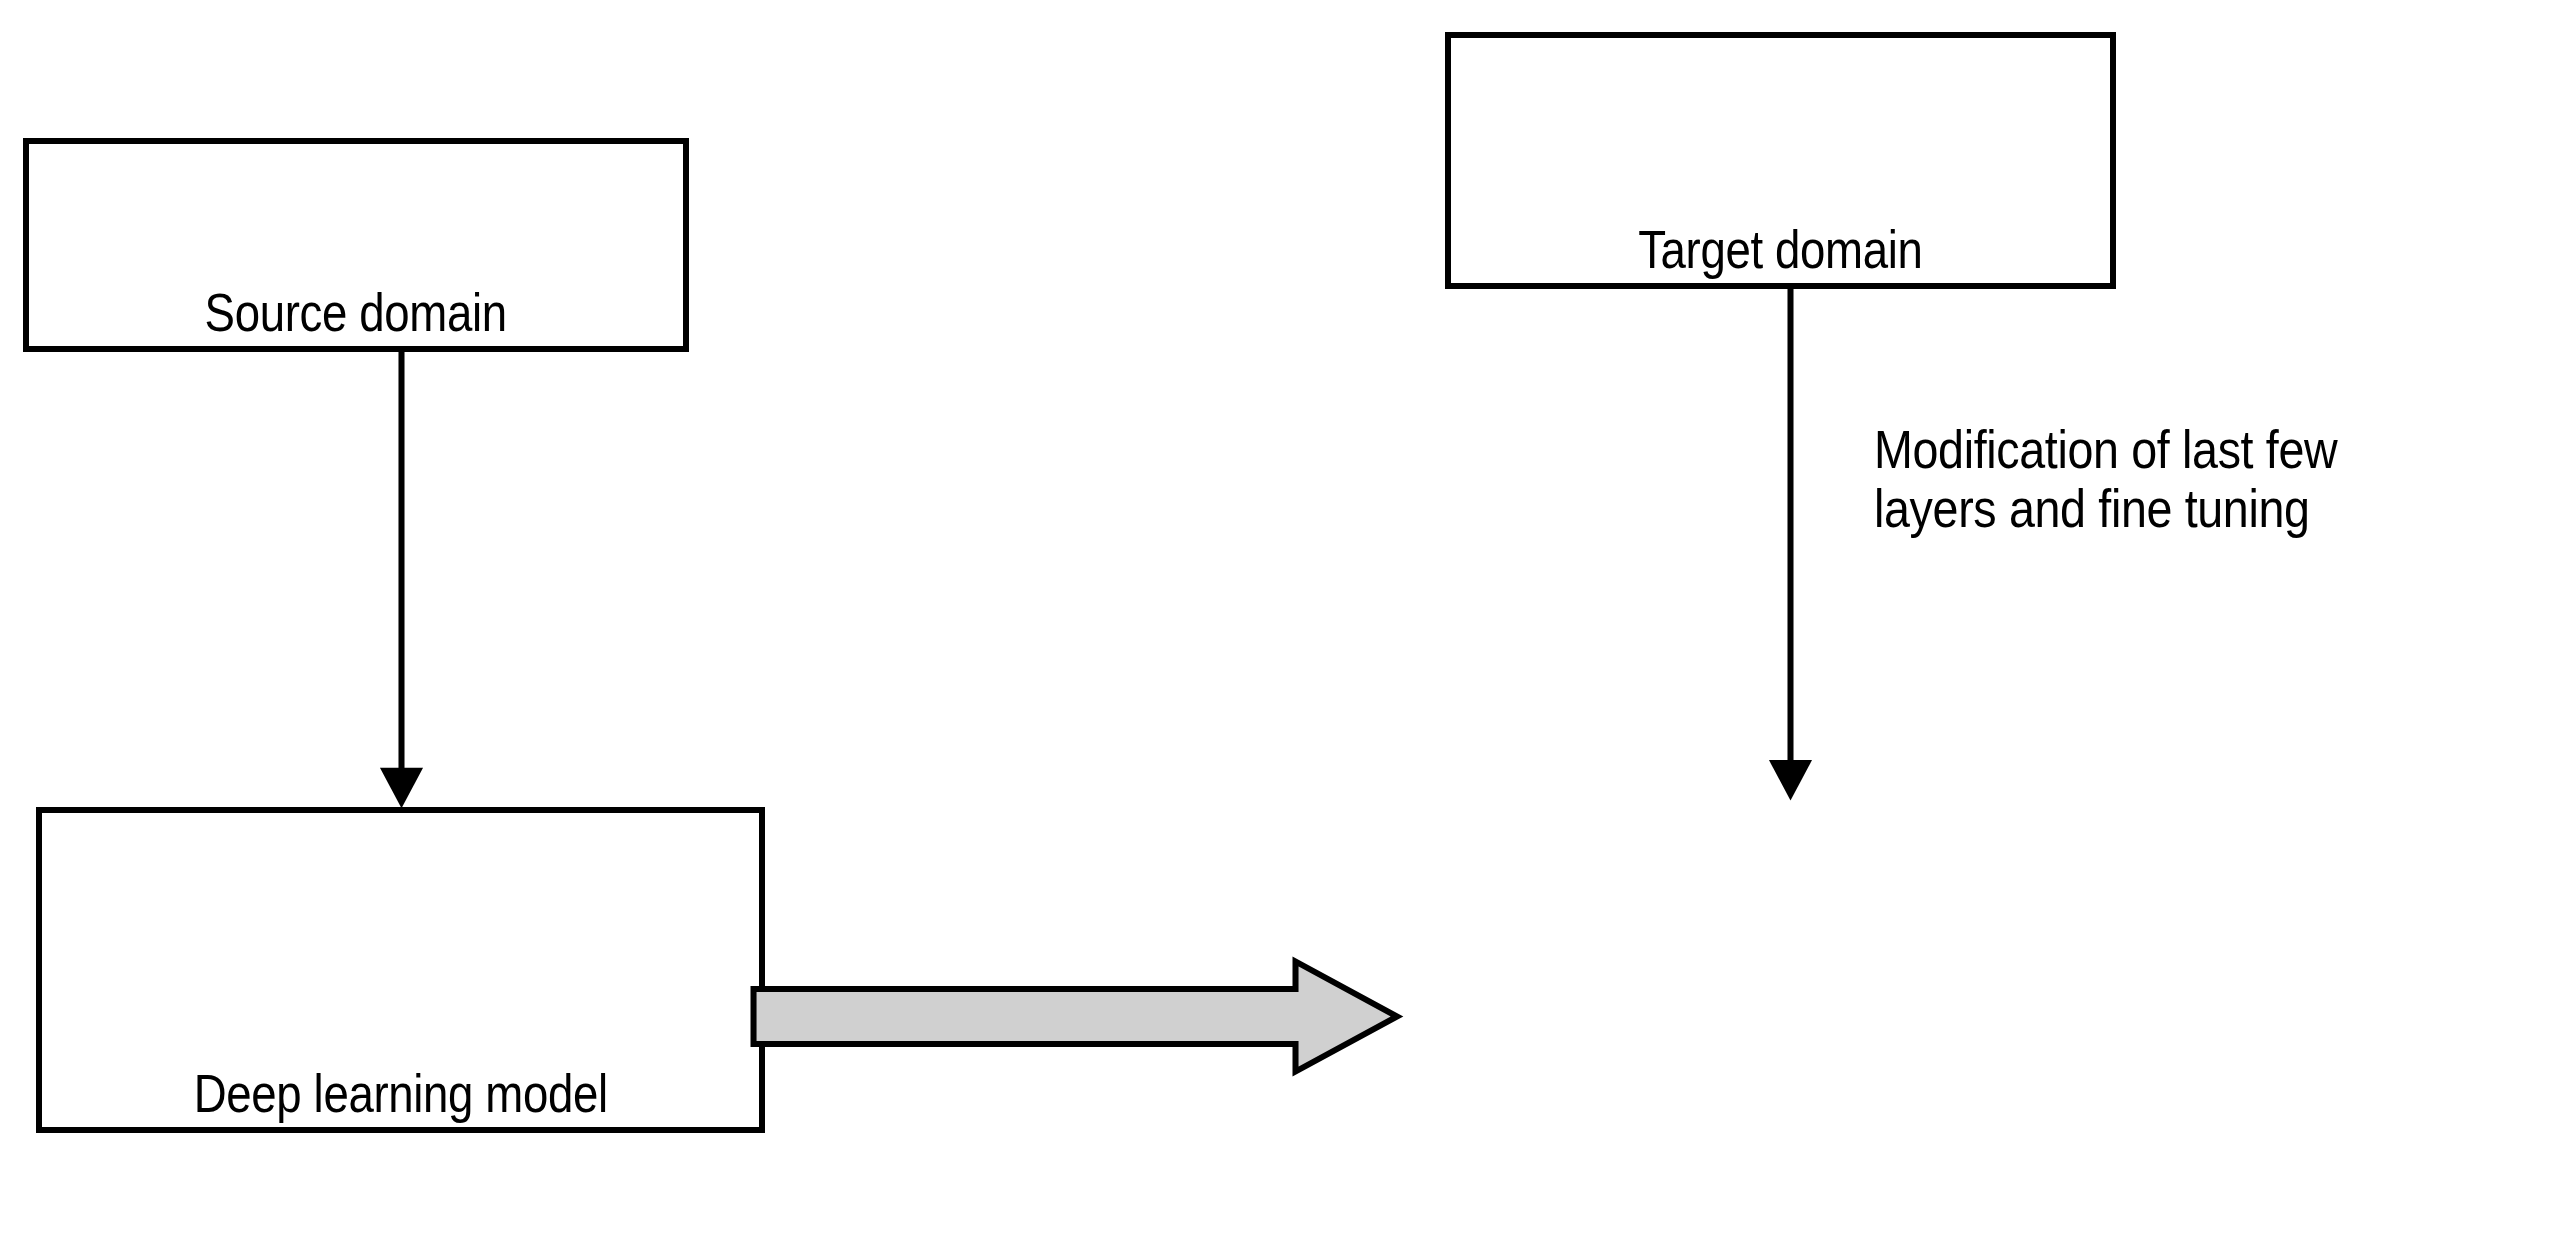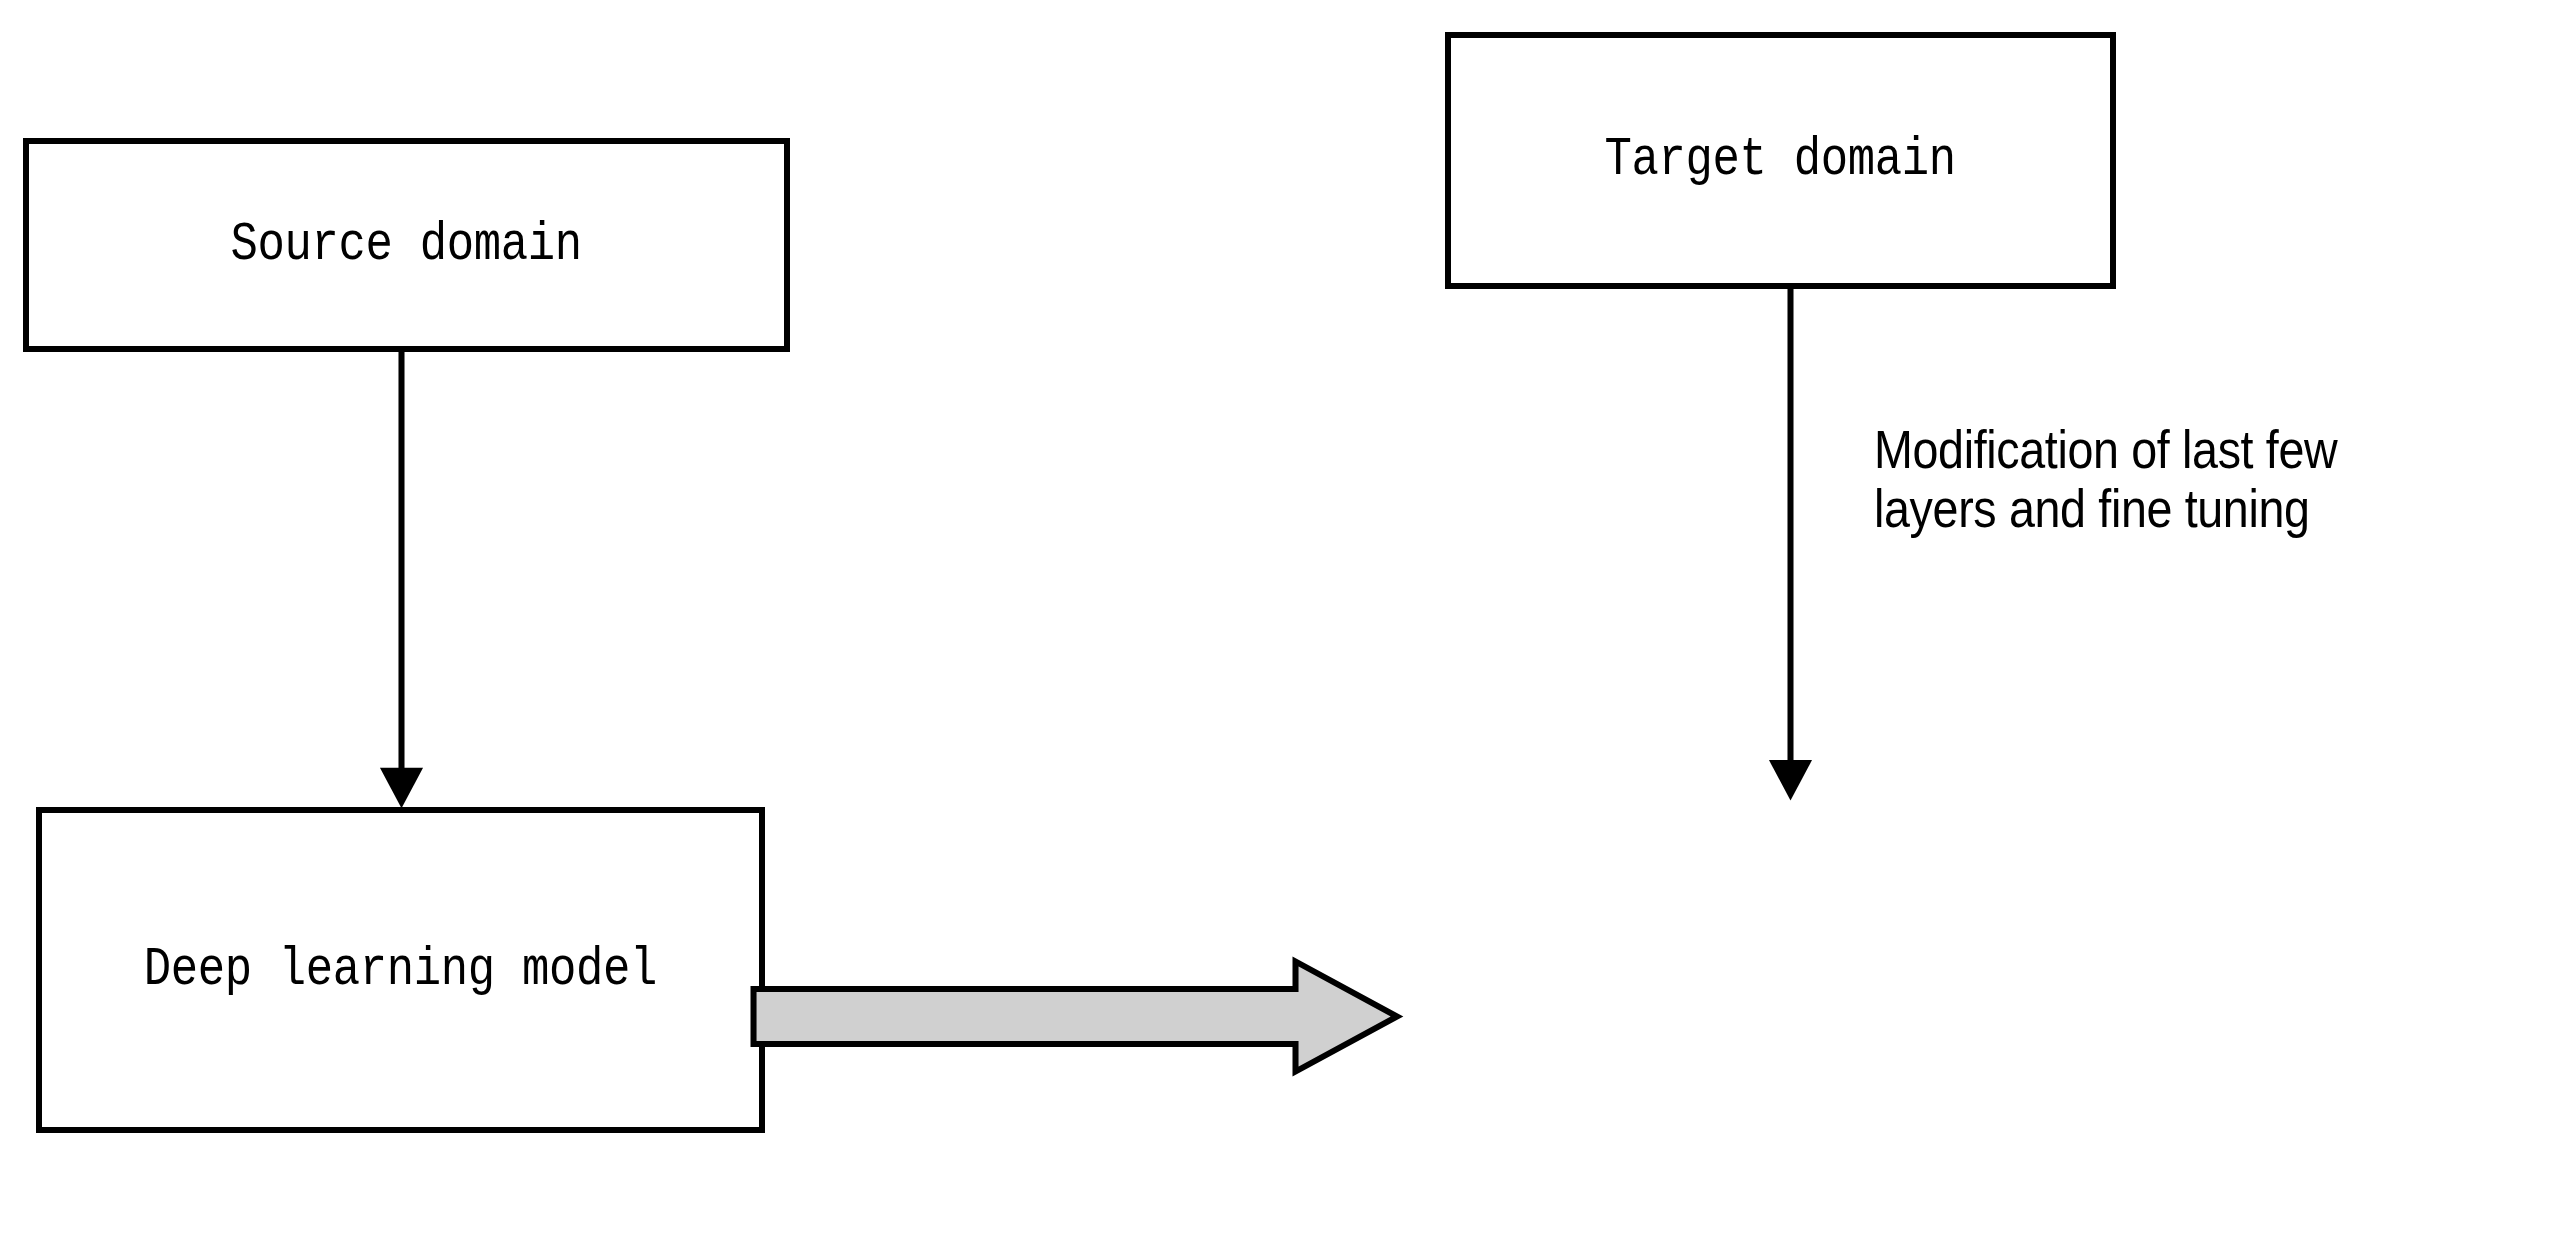--- a/index.html
+++ b/index.html
@@ -16,37 +16,36 @@
     font-family: "Liberation Sans", "DejaVu Sans", sans-serif;
   }
 
   
   .node {
     position: absolute;
     box-sizing: border-box;
     background: #ffffff;
     border: 6px solid #000000;
     display: flex;
-    align-items: center;
+    align-items: flex-end;
     justify-content: center;
     text-align: center;
-    font-family: Liberation Mono, monospace;
   }
   .node-label {
     font-size: 53px;
     line-height: 1.25;
     color: #000000;
     font-weight: 400;
     letter-spacing: -0.4px;
     transform: scaleX(0.86);
     transform-origin: center center;
     white-space: pre-line;
   }
 
-  #node-source        { left: 23px;   top: 138px;  width: 767px;  height: 214px; }
+  #node-source        { left: 23px;   top: 138px;  width: 666px;  height: 214px; }
   #node-target        { left: 1445px; top: 32px;   width: 671px;  height: 257px; }
   #node-deep-learning { left: 36px;   top: 807px;  width: 729px;  height: 326px; }
   #node-pretrained    { left: 1396px; top: 804px;  width: 784px;  height: 420px; }
 
   
   .connector {
     position: absolute;
   }
   .connector svg { display: block; overflow: visible; }
 

